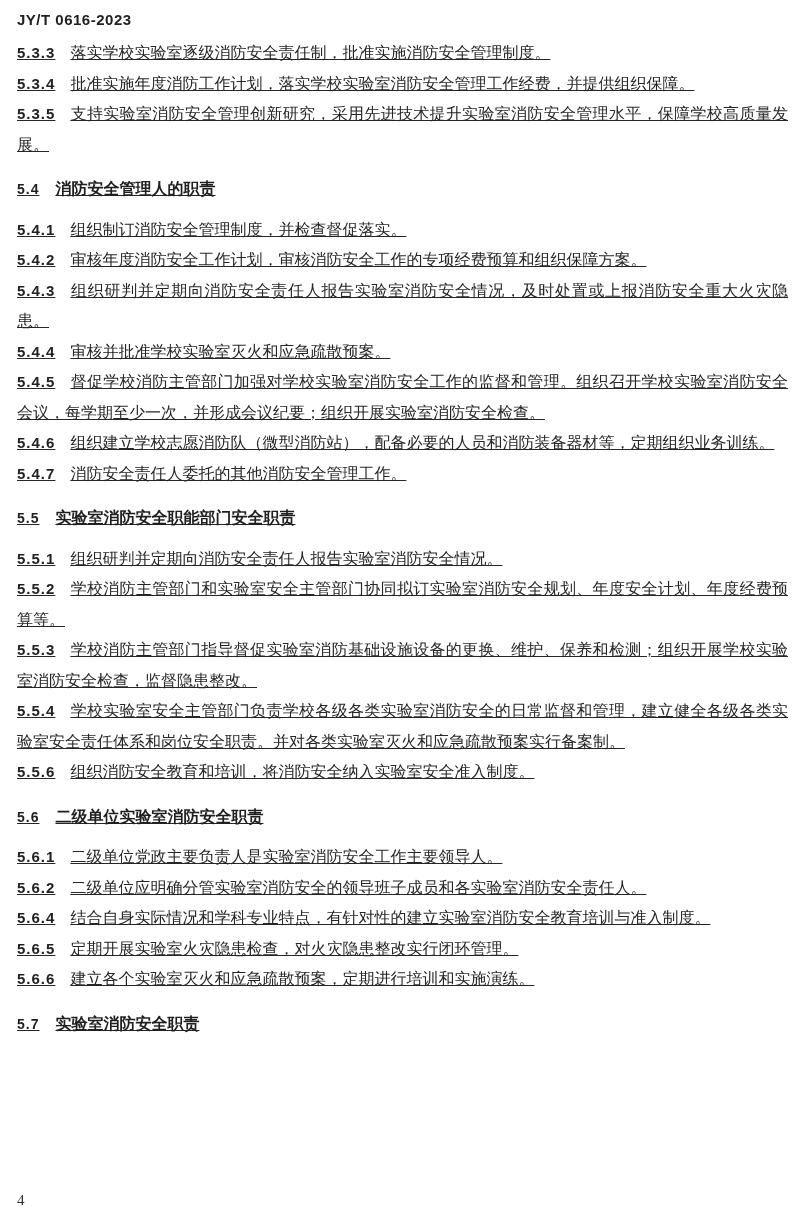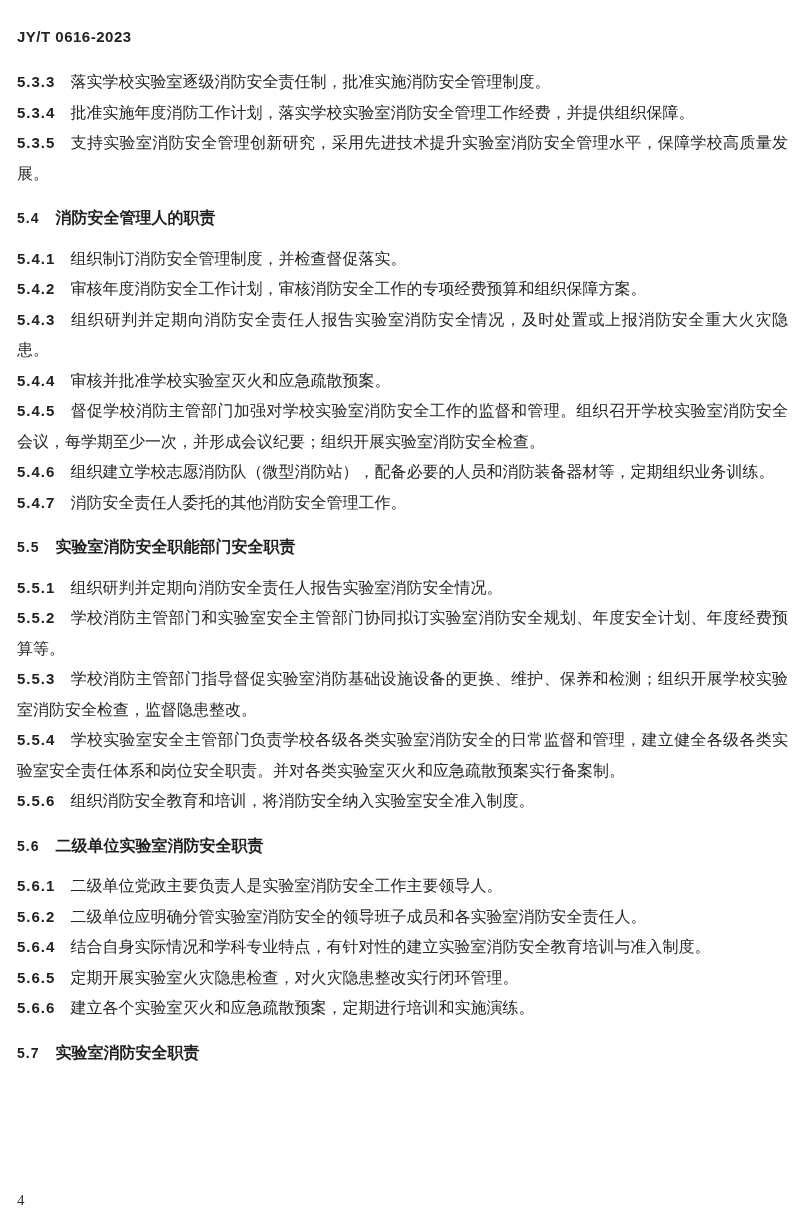--- a/index.html
+++ b/index.html
@@ -6,34 +6,35 @@
     margin: 0;
     padding: 0;
     background: #ffffff;
   }
   .page {
     position: relative;
     width: 804px;
     height: 1220px;
     background: #ffffff;
     box-sizing: border-box;
-    padding: 28px 16px 0 17px;
+    padding: 11px 16px 0 17px;
     overflow: hidden;
     color: #262626;
   }
   .doc-header {
     font-family: "Liberation Sans", "DejaVu Sans", sans-serif;
     font-weight: 700;
     font-size: 15px;
     line-height: 18px;
     letter-spacing: 0.5px;
     color: #222222;
   }
   .content {
-    margin-top: 21px;
+    margin-top: 9px;
+    text-decoration: underline;
   }
   p.clause {
     margin: 0;
     font-family: "Liberation Serif", "DejaVu Serif", serif;
     font-size: 16px;
     line-height: 30.5px;
     text-align: justify;
     color: #262626;
   }
   p.clause .num {

